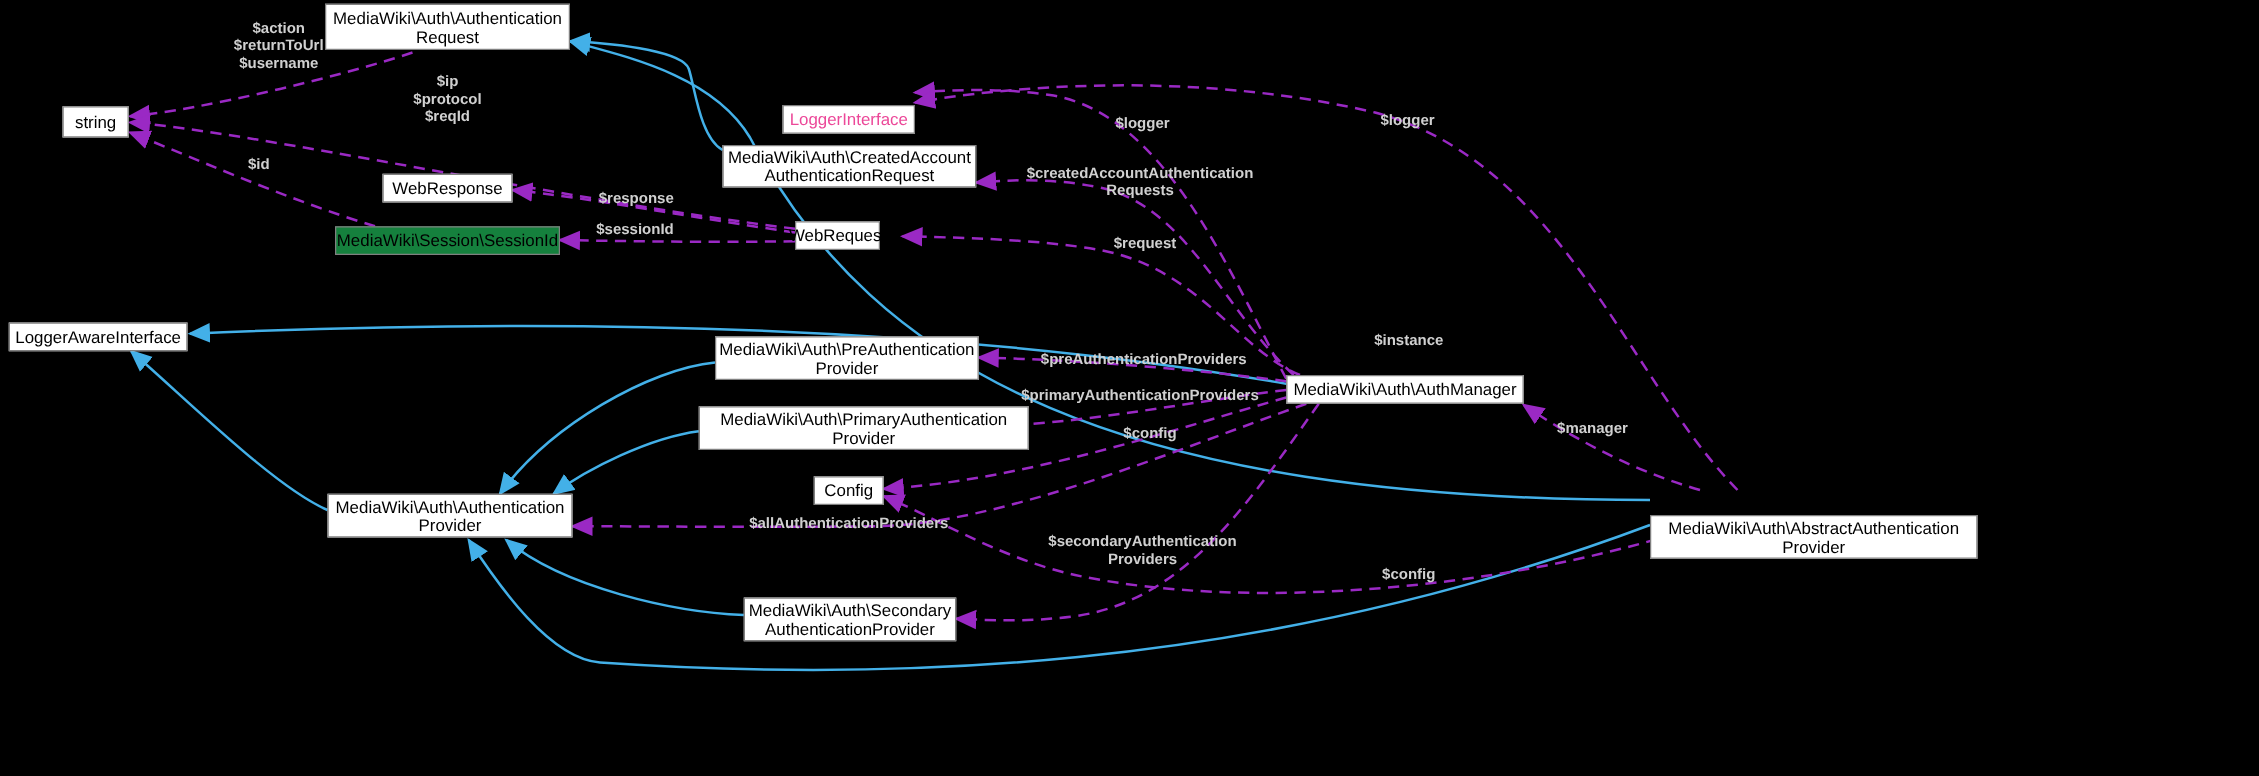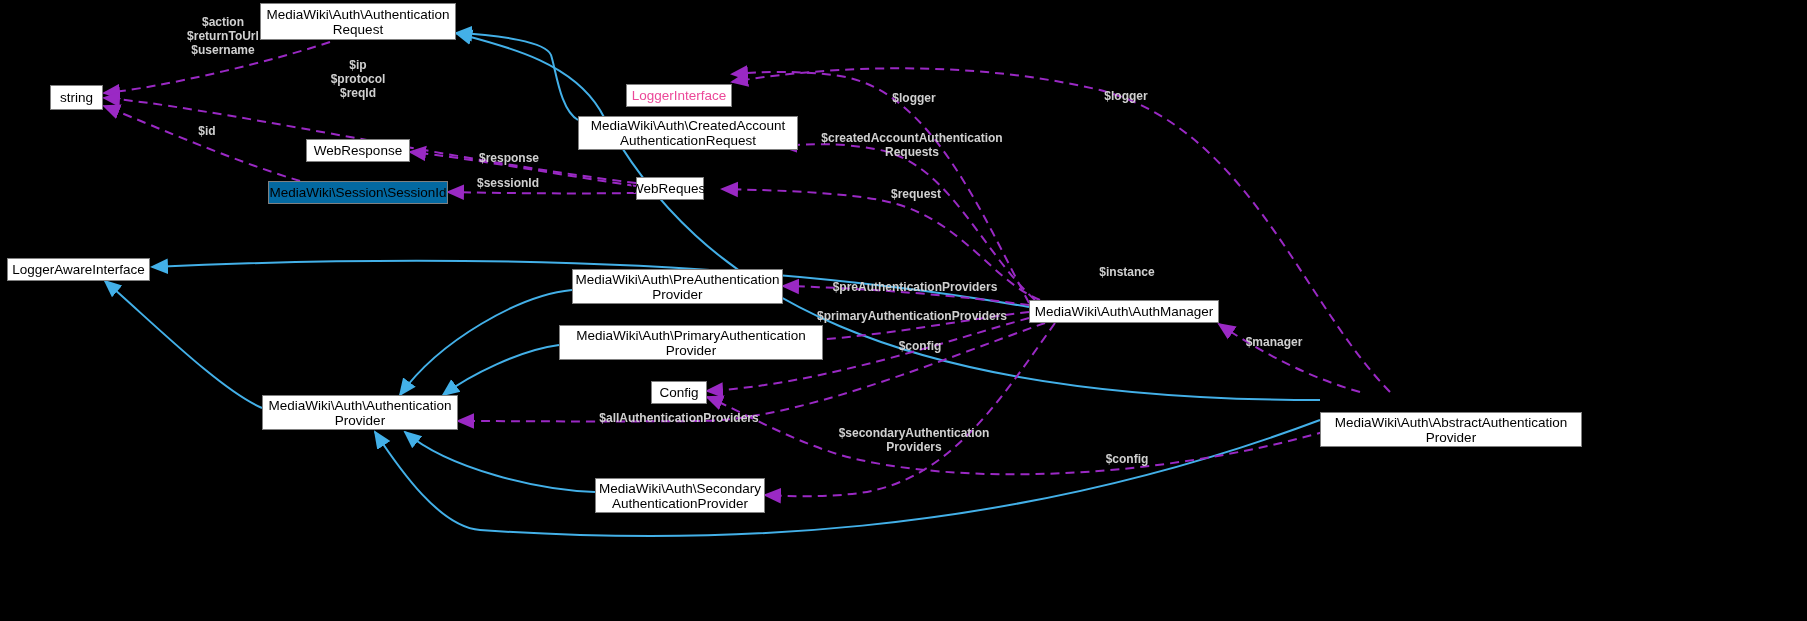--- a/index.html
+++ b/index.html
@@ -53,22 +53,22 @@
         <path d="M 1045 323 C 940 360 800 420 700 421 C 600 422 520 421 458 421" fill="none" stroke="#9a29c4" stroke-width="2" stroke-dasharray="9,6" marker-end="url(#ah-use)"></path>
         <path d="M 1055 323 C 1000 400 950 480 860 493 C 820 498 790 496 765 495" fill="none" stroke="#9a29c4" stroke-width="2" stroke-dasharray="9,6" marker-end="url(#ah-use)"></path>
         <path d="M 1340 427 C 1200 470 1000 490 860 460 C 800 447 740 410 707 397" fill="none" stroke="#9a29c4" stroke-width="2" stroke-dasharray="9,6" marker-end="url(#ah-use)"></path>
       </g>
   </svg>
   <div id="node-layer">
       <div class="node" style="left: 50px; top: 85px; width: 53px; height: 25px; background: rgb(255, 255, 255); border-color: rgb(128, 128, 128); color: rgb(0, 0, 0);">string</div>
       <div class="node" style="left: 260px; top: 3px; width: 196px; height: 37px; background: rgb(255, 255, 255); border-color: rgb(128, 128, 128); color: rgb(0, 0, 0);">MediaWiki\Auth\Authentication
 Request</div>
       <div class="node" style="left: 306px; top: 139px; width: 104px; height: 23px; background: rgb(255, 255, 255); border-color: rgb(128, 128, 128); color: rgb(0, 0, 0);">WebResponse</div>
-      <div class="node" style="left: 268px; top: 181px; width: 180px; height: 23px; background: #0369a1; border-color: rgb(128, 128, 128); color: rgb(0, 0, 0);">MediaWiki\Session\SessionId</div>
-      <div class="node" style="left: 578px; top: 116px; width: 220px; height: 34px; background: rgb(255, 255, 255); border-color: rgb(128, 128, 128); color: rgb(0, 0, 0);">MediaWiki\Auth\CreatedAccount
+      <div class="node" style="left: 268px; top: 181px; width: 180px; height: 23px; background: #15803d; border-color: rgb(128, 128, 128); color: rgb(0, 0, 0);">MediaWiki\Session\SessionId</div>
+      <div class="node" style="left: 578px; top: 116px; width: 203px; height: 34px; background: rgb(255, 255, 255); border-color: rgb(128, 128, 128); color: rgb(0, 0, 0);">MediaWiki\Auth\CreatedAccount
 AuthenticationRequest</div>
       <div class="node" style="left: 626px; top: 84px; width: 106px; height: 23px; background: rgb(255, 255, 255); border-color: rgb(128, 128, 128); color: #ec4899;">LoggerInterface</div>
       <div class="node" style="left: 636px; top: 177px; width: 68px; height: 23px; background: rgb(255, 255, 255); border-color: rgb(128, 128, 128); color: rgb(0, 0, 0);">WebRequest</div>
       <div class="node" style="left: 7px; top: 258px; width: 143px; height: 23px; background: rgb(255, 255, 255); border-color: rgb(128, 128, 128); color: rgb(0, 0, 0);">LoggerAwareInterface</div>
       <div class="node" style="left: 572px; top: 269px; width: 211px; height: 35px; background: rgb(255, 255, 255); border-color: rgb(128, 128, 128); color: rgb(0, 0, 0);">MediaWiki\Auth\PreAuthentication
 Provider</div>
       <div class="node" style="left: 559px; top: 325px; width: 264px; height: 35px; background: rgb(255, 255, 255); border-color: rgb(128, 128, 128); color: rgb(0, 0, 0);">MediaWiki\Auth\PrimaryAuthentication
 Provider</div>
       <div class="node" style="left: 651px; top: 381px; width: 56px; height: 23px; background: rgb(255, 255, 255); border-color: rgb(128, 128, 128); color: rgb(0, 0, 0);">Config</div>
       <div class="node" style="left: 262px; top: 395px; width: 196px; height: 35px; background: rgb(255, 255, 255); border-color: rgb(128, 128, 128); color: rgb(0, 0, 0);">MediaWiki\Auth\Authentication

